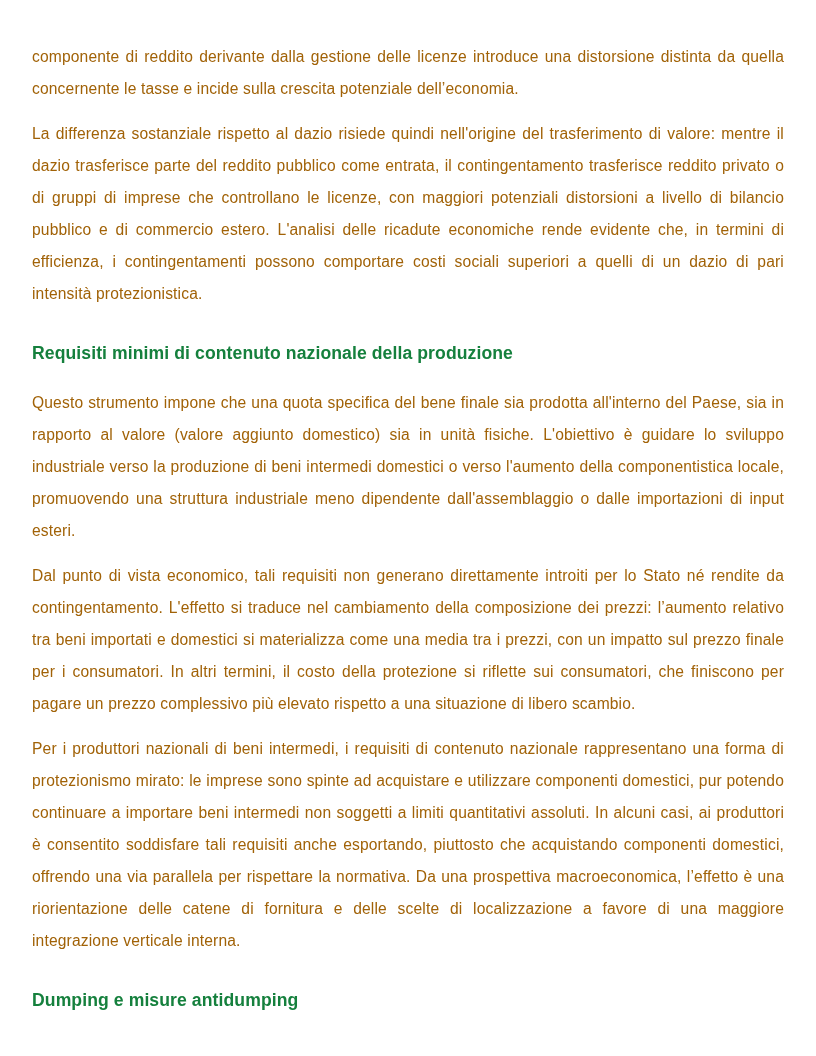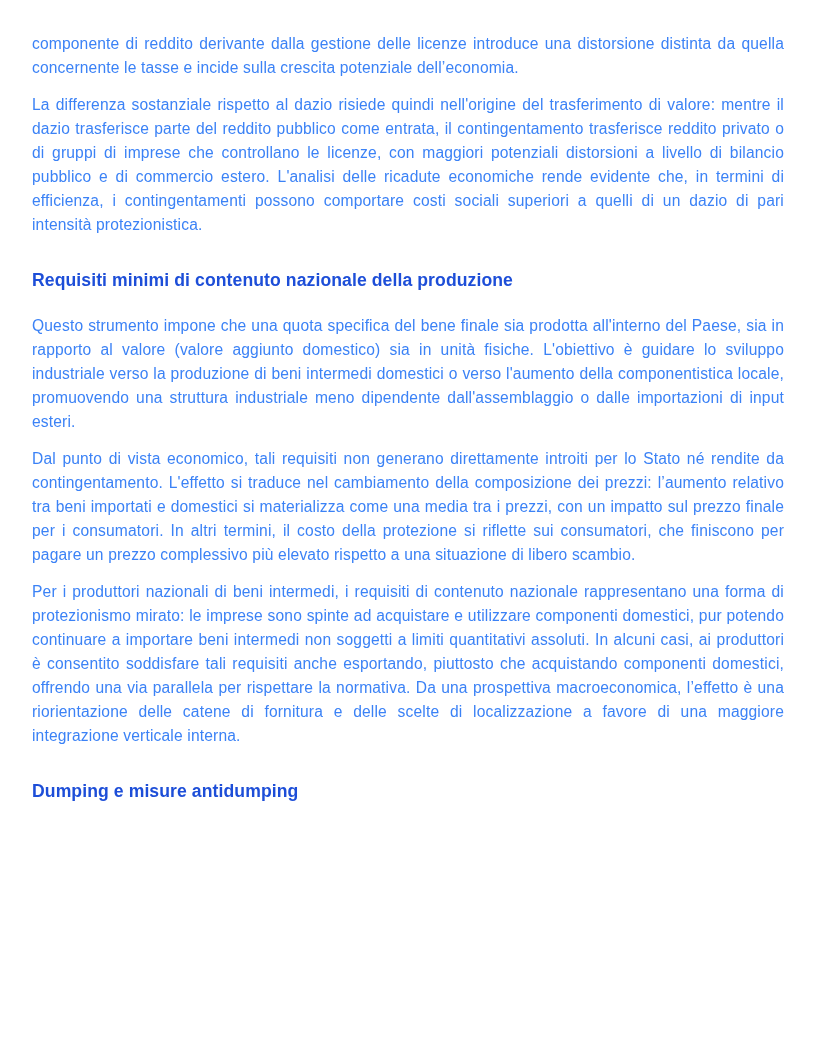--- a/index.html
+++ b/index.html
@@ -17,39 +17,39 @@
     height: 1056px;
     background: #ffffff;
     box-sizing: border-box;
     padding: 32px;
     overflow: hidden;
   }
   .doc-body {
     width: 752px;
   }
   .para {
-    margin: 0 0 13px 0;
+    margin: 9px 0 13px 0;
     font-size: 15.6px;
-    line-height: 24px;
-    color: #3b82f6;
+    line-height: 32px;
+    color: #a16207;
     text-align: justify;
     text-justify: inter-word;
     letter-spacing: 0.01em;
     -webkit-hyphens: none;
     hyphens: none;
   }
   .para.last-in-block {
     margin-bottom: 0;
   }
   .section-heading {
     margin: 31px 0 22px 0;
     font-size: 17.6px;
     line-height: 24px;
     font-weight: bold;
-    color: #1d4ed8;
+    color: #15803d;
     text-align: left;
     letter-spacing: 0.005em;
   }
   .section-heading.trailing {
     margin-bottom: 16px;
   }
 </style>
 </head>
 <body>
 

